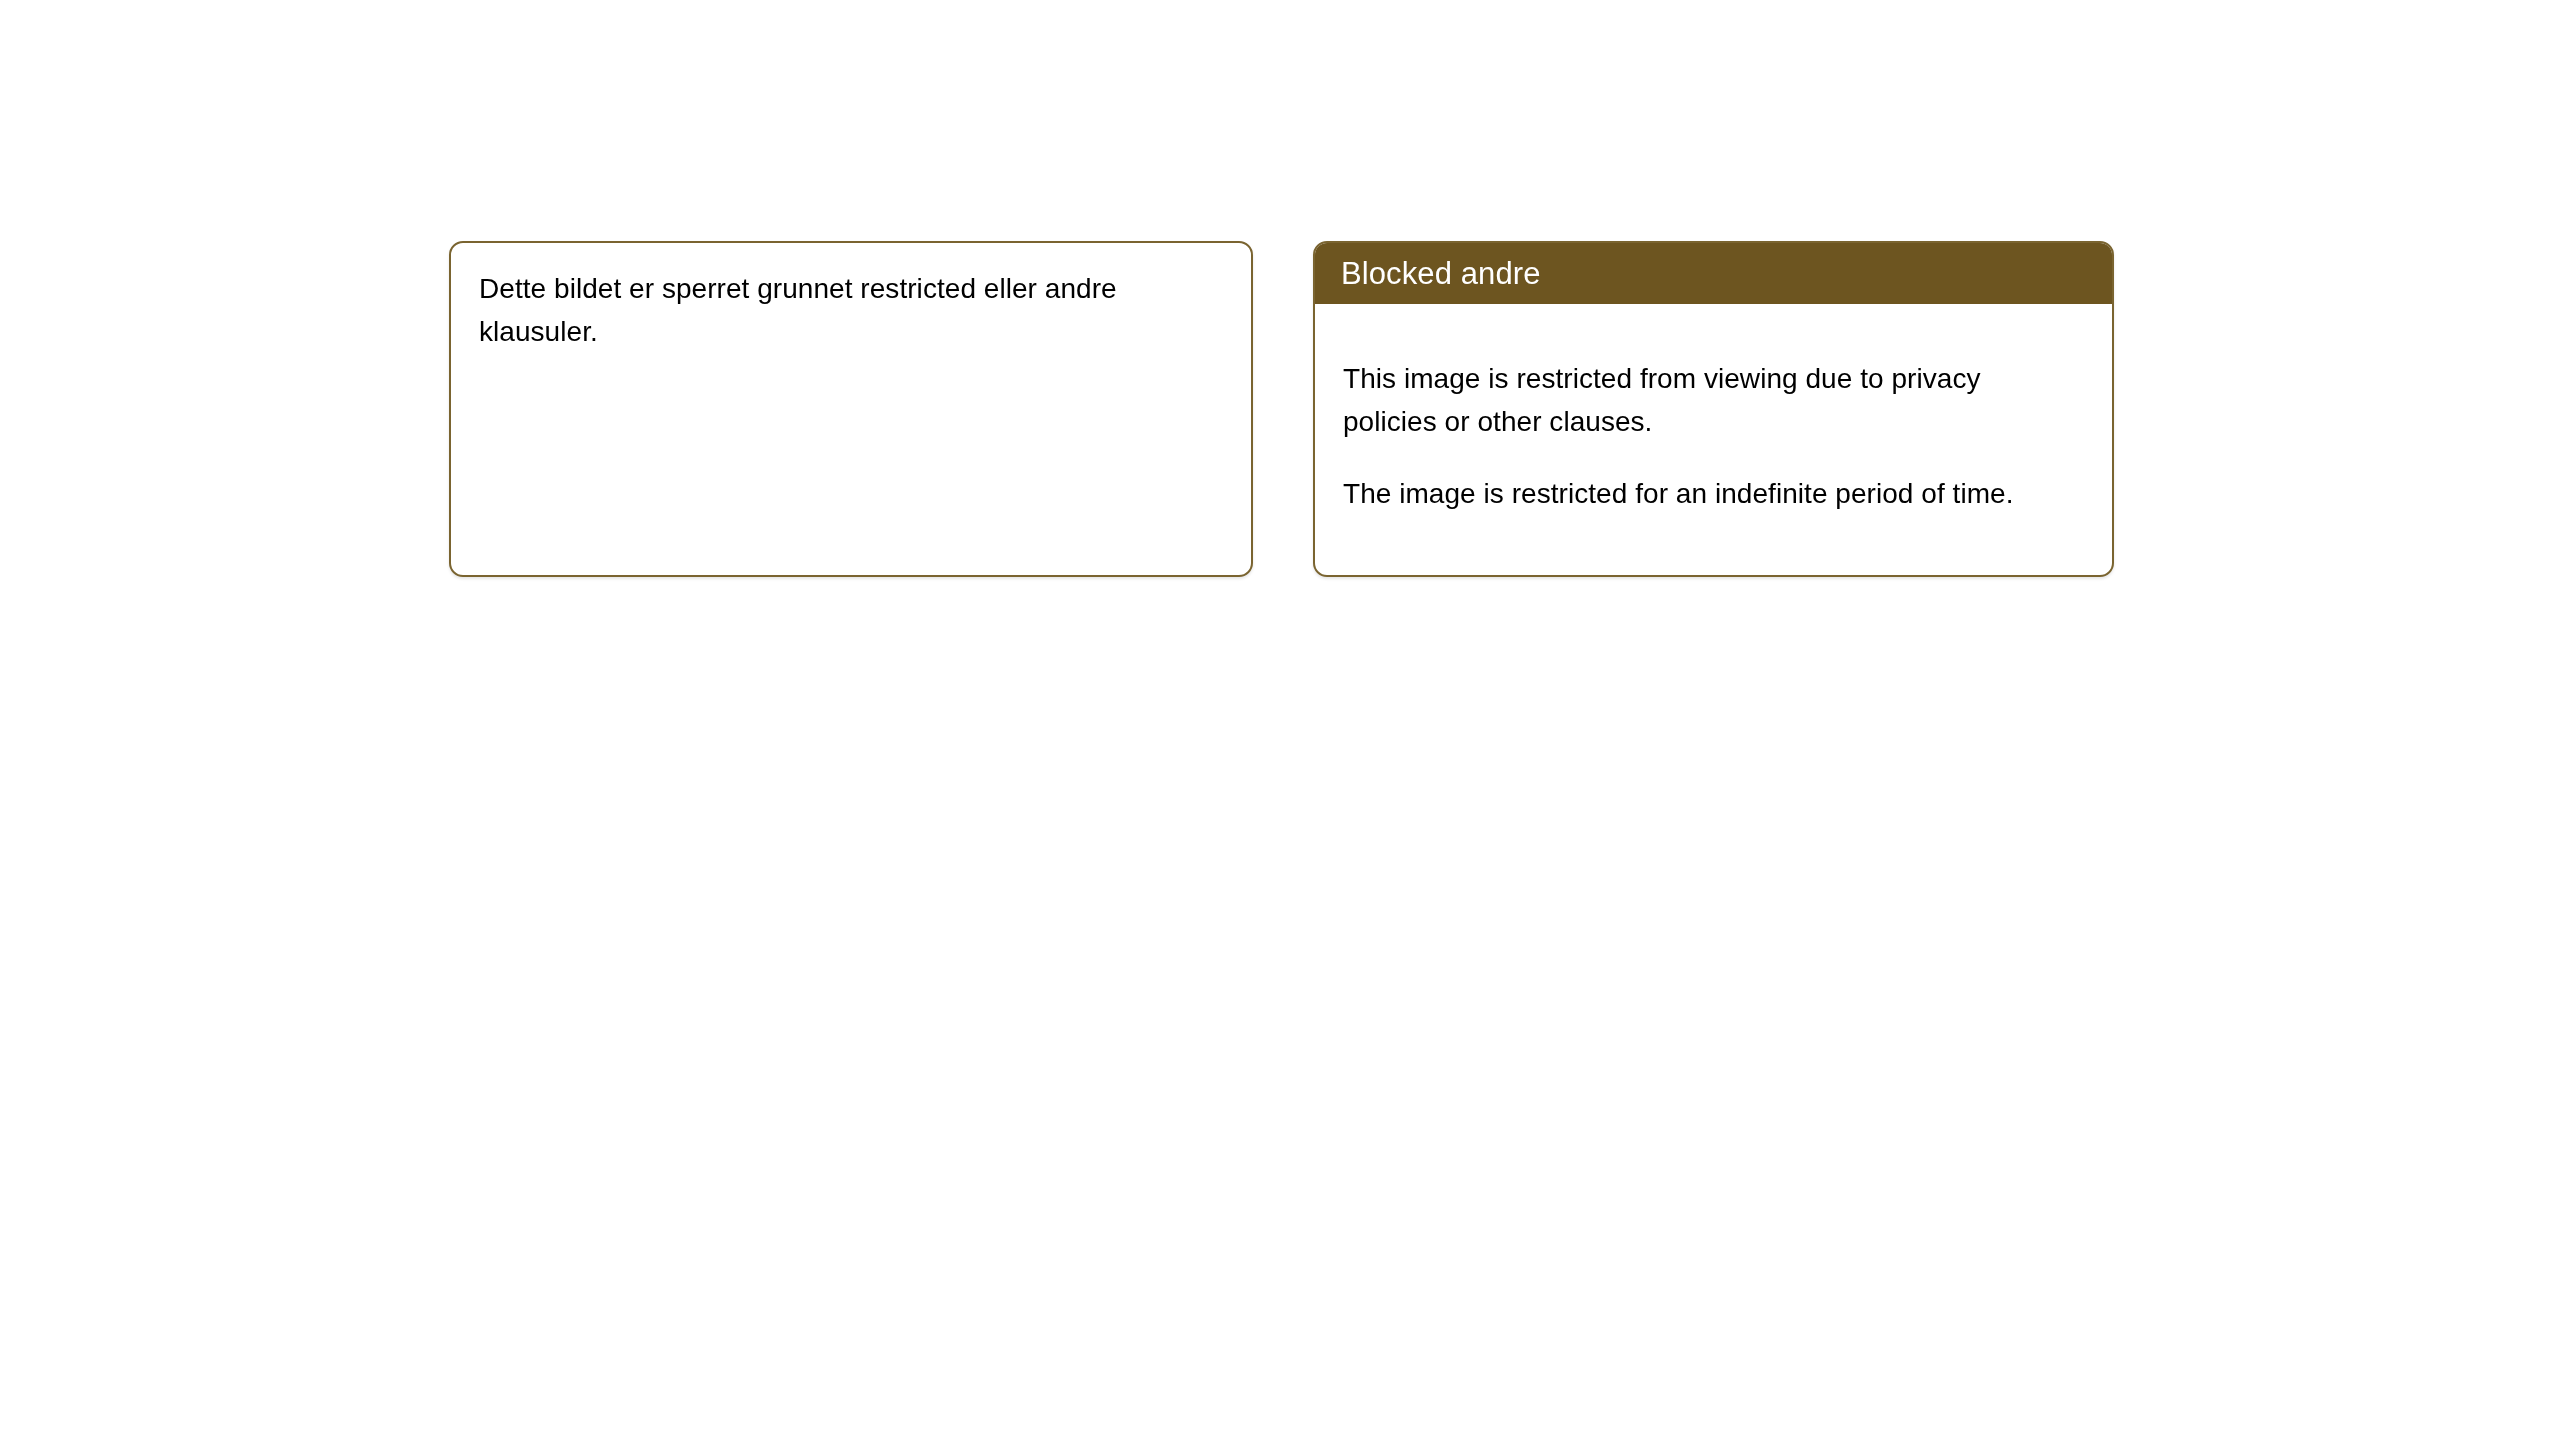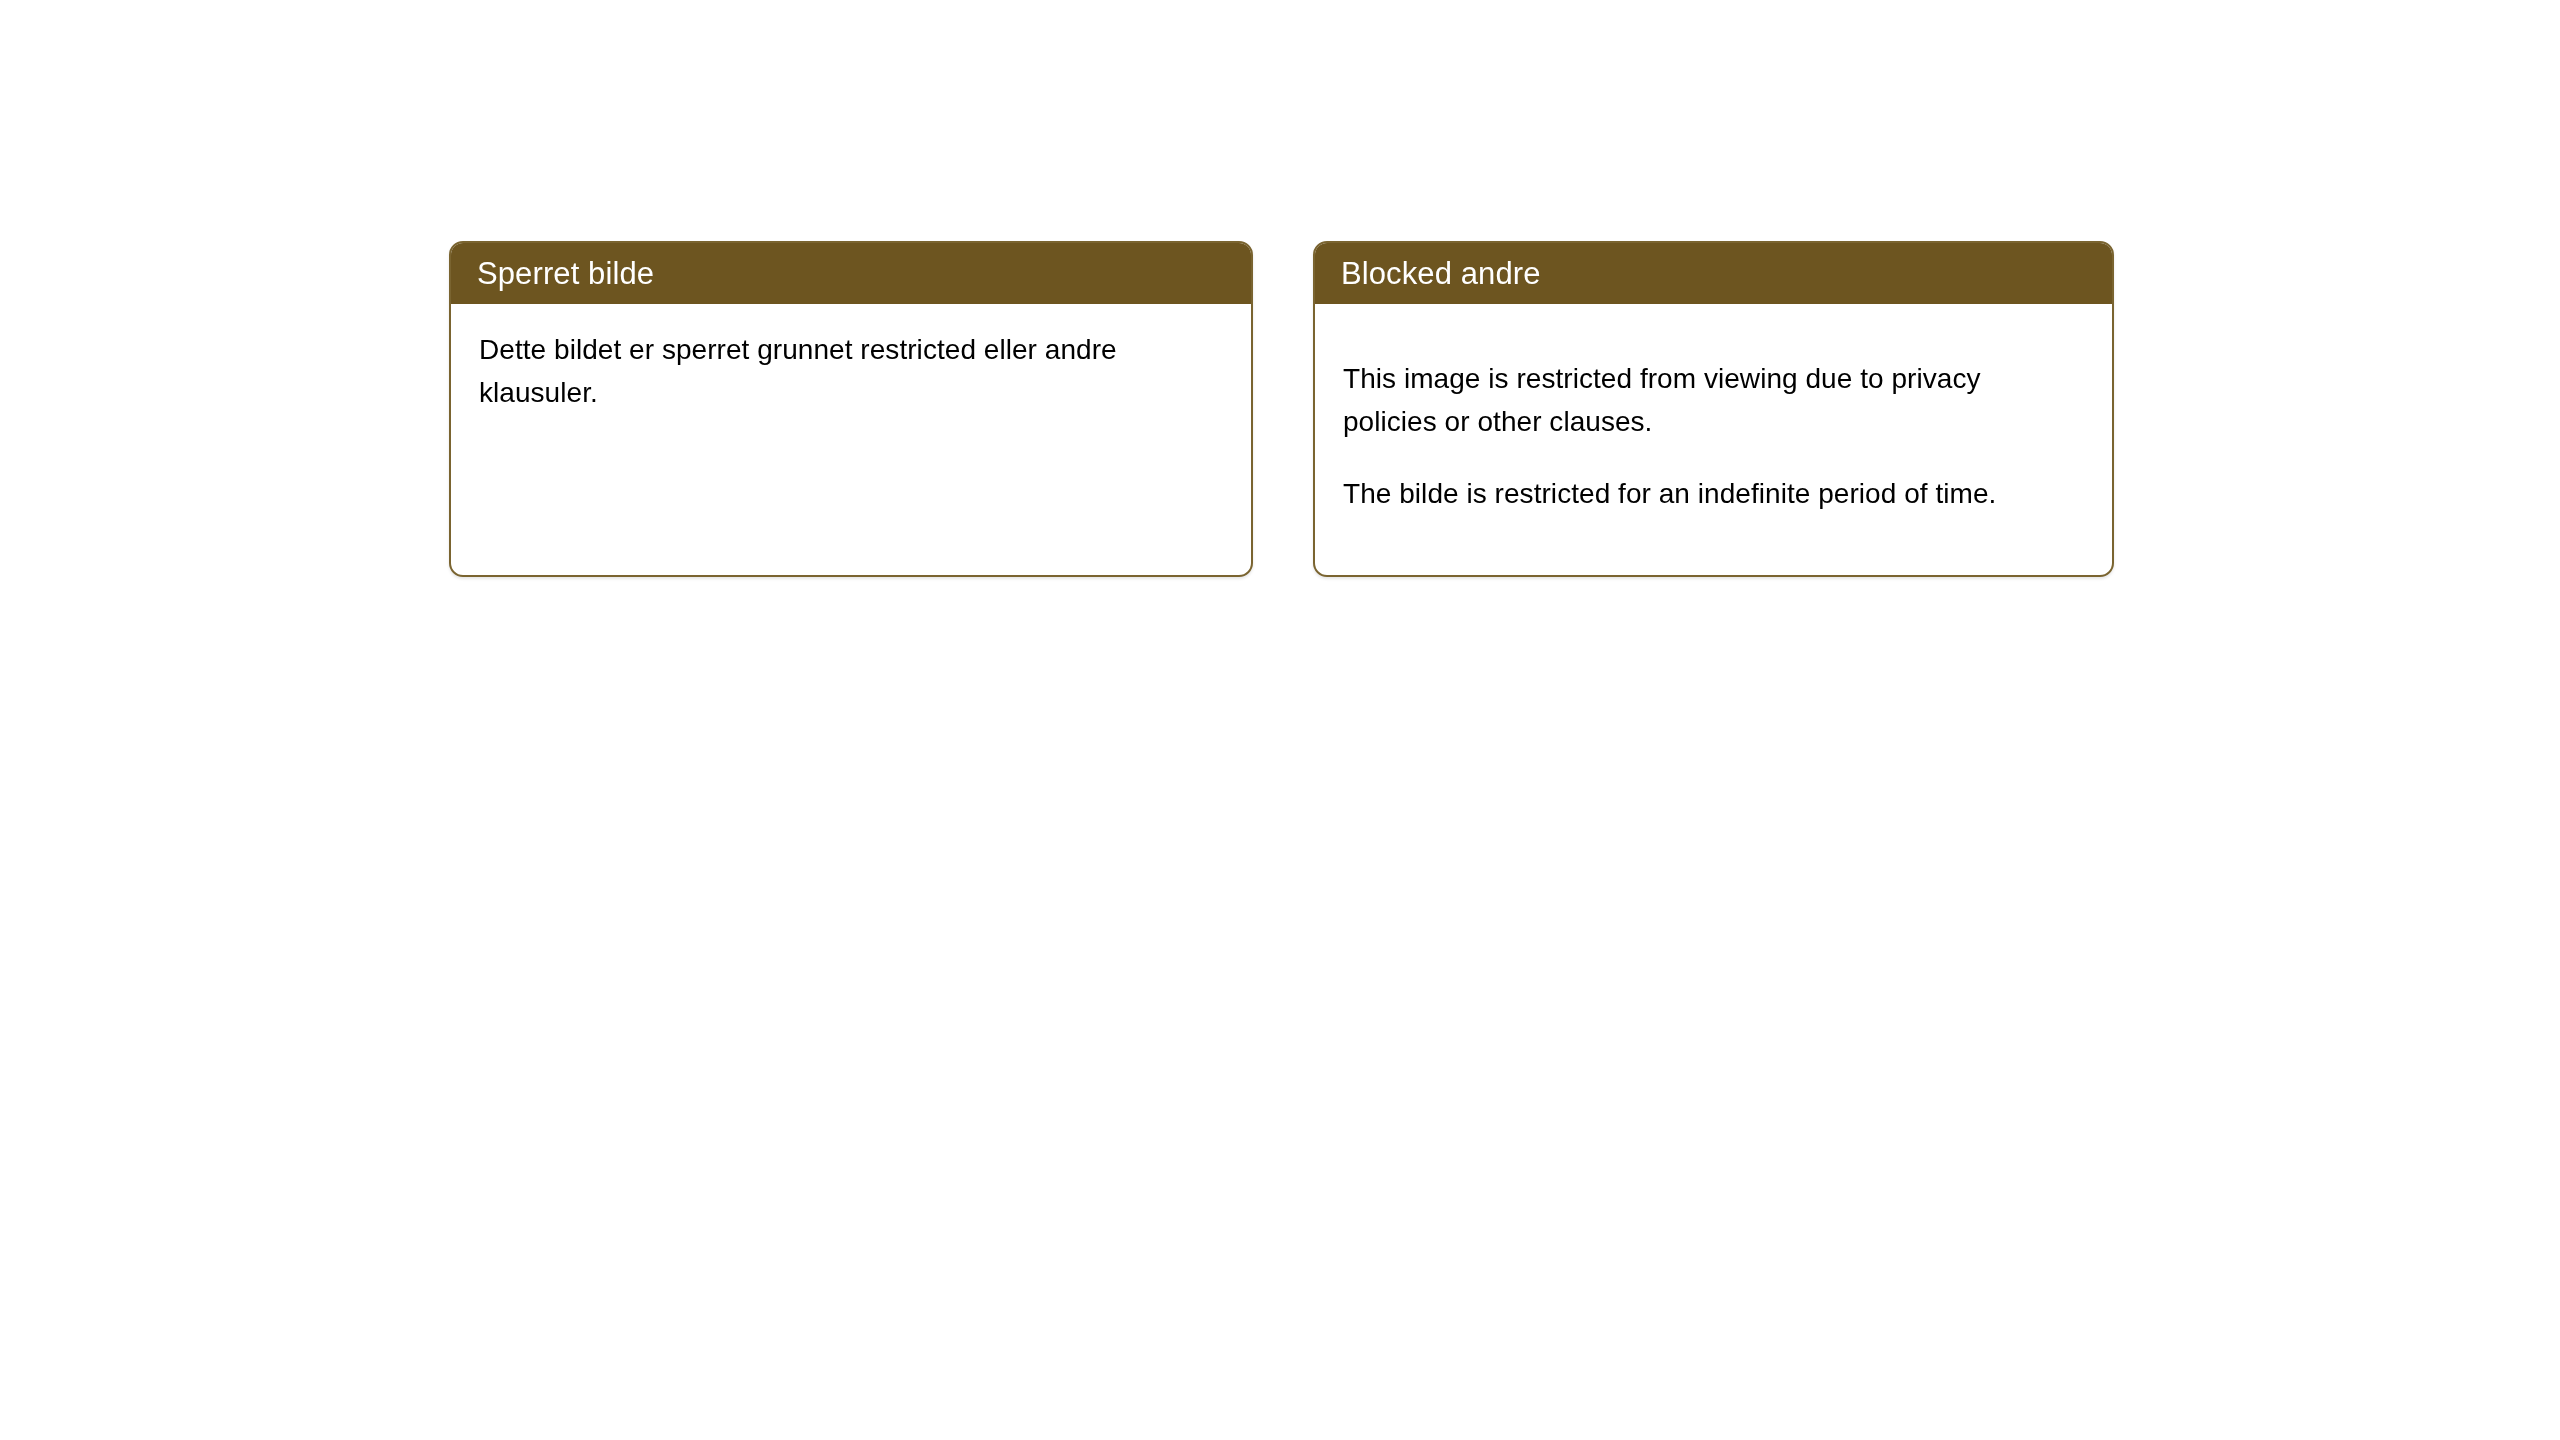--- a/index.html
+++ b/index.html
@@ -89,31 +89,28 @@
     max-width: 700px;
     margin-top: 29px;
   }
 </style>
 </head>
 <body>
 
 <div class="stage">
 
   <section class="notice-card card-left">
-    <div class="card-header">
-      <h2 class="card-title">Sperret bilde</h2>
-    </div>
     <div class="card-body">
       <p class="card-paragraph">Dette bildet er sperret grunnet restricted eller andre klausuler.</p>
     </div>
   </section>
 
   <section class="notice-card card-right">
     <div class="card-header">
       <h2 class="card-title">Blocked andre</h2>
     </div>
     <div class="card-body">
       <p class="card-paragraph">This image is restricted from viewing due to privacy policies or other clauses.</p>
-      <p class="card-paragraph">The bilde is restricted for an indefinite period of time.</p>
+      <p class="card-paragraph">The image is restricted for an indefinite period of time.</p>
     </div>
   </section>
 
 </div>
 
 </body></html>

